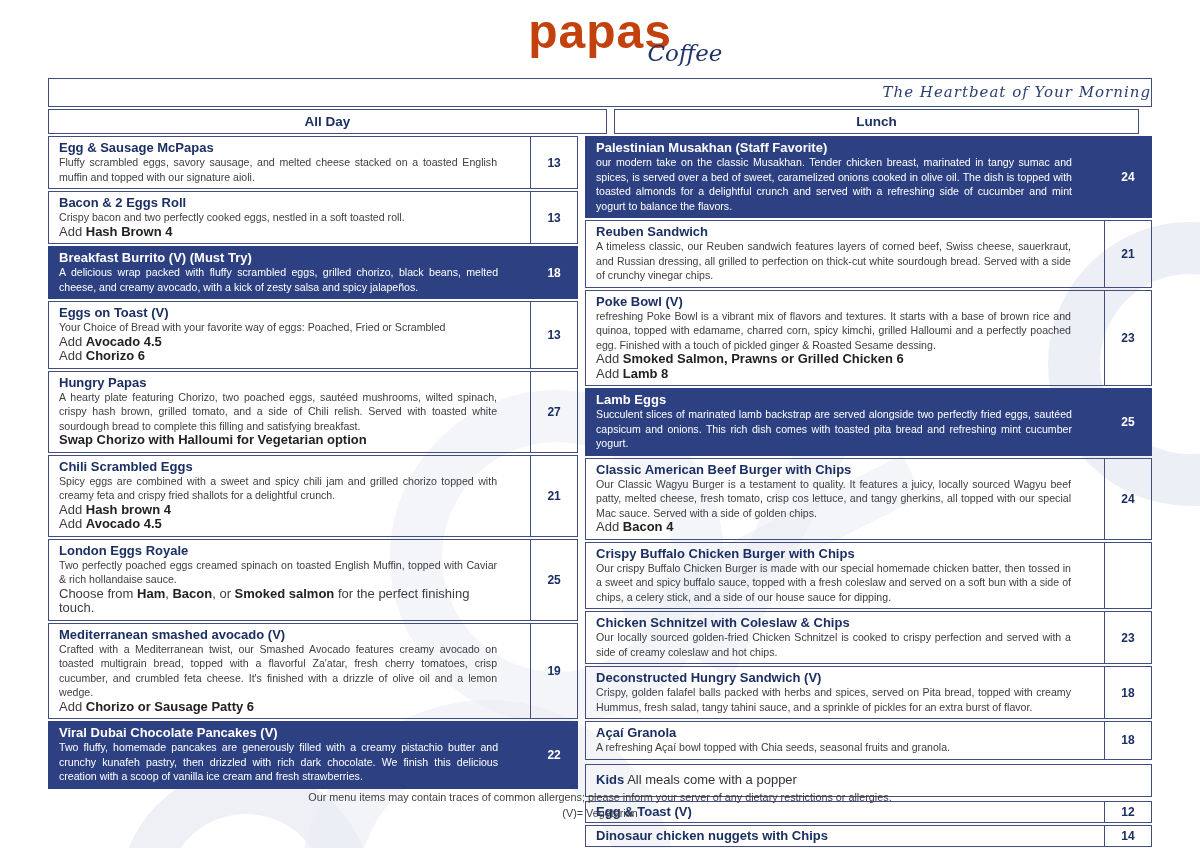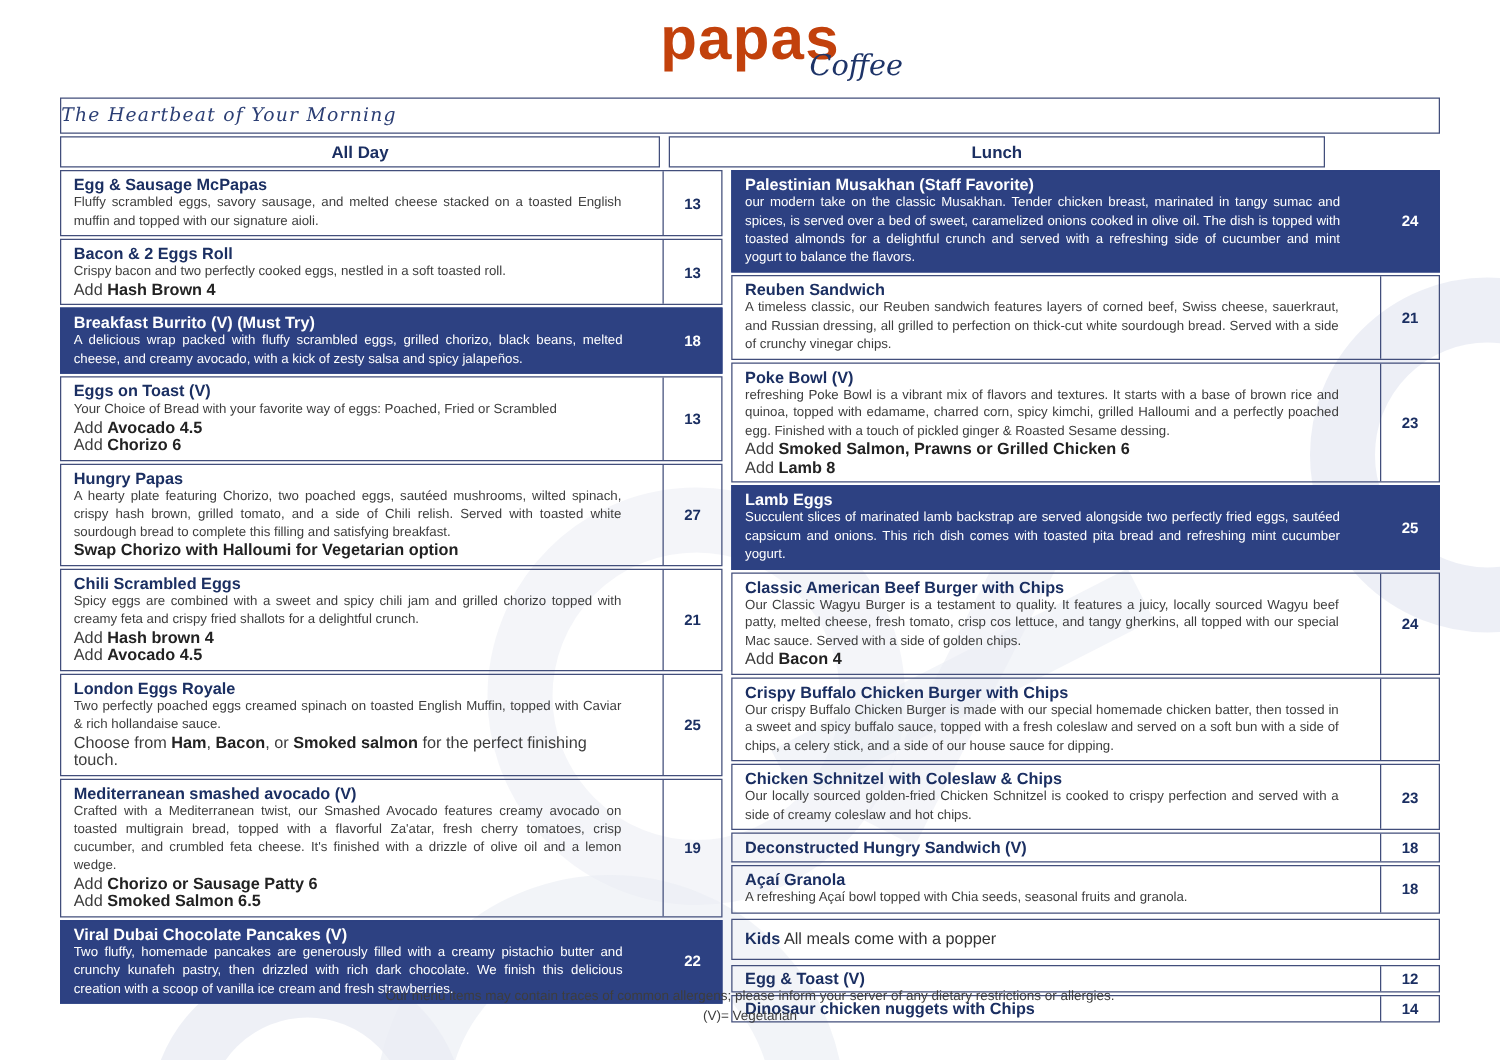--- a/index.html
+++ b/index.html
@@ -9,27 +9,27 @@
   .wm{position:absolute;z-index:0;}
   .wm-ring{border-radius:50%;border-style:solid;border-color:#eaecf4;}
   .wm-band{background:#e9ecf4;}
   
   .logo-wrap{position:absolute;top:8px;left:0;width:100%;text-align:center;z-index:2;}
   .logo-main{font-size:48px;font-weight:800;letter-spacing:1px;color:#c2410c;line-height:1;}
   .logo-sub{font-family:"DejaVu Serif", serif;font-style:italic;font-size:23px;color:#1e3468;
             margin-top:-14px;margin-left:170px;line-height:1;}
   
   .menu{position:absolute;left:48px;top:78px;width:1104px;z-index:1;}
-  .tagline{box-sizing:border-box;border:1px solid #424e7b;text-align:left;
+  .tagline{box-sizing:border-box;border:1px solid #424e7b;text-align:right;
            font-family:"DejaVu Serif", serif;font-style:italic;font-size:15px;color:#2b3e74;
            padding:4px 0 5px 0;margin-bottom:2px;letter-spacing:1px;}
   .hdr-row{display:flex;gap:7px;margin-bottom:2px;}
   .hdr{box-sizing:border-box;border:1px solid #424e7b;text-align:center;font-weight:bold;
        font-size:13.5px;color:#1b2f62;padding:4px 0;}
-  .hdr-left{width:480px;} .hdr-right{width:525px;}
+  .hdr-left{width:559px;} .hdr-right{width:525px;}
   .cols{display:flex;gap:7px;align-items:flex-start;}
   .col{display:flex;flex-direction:column;box-sizing:border-box;}
   .col-left{width:546px;} .col-right{width:584px;}
   
   .menu-item{display:flex;box-sizing:border-box;border:1px solid #424e7b;margin-bottom:2px;
              background:transparent;gap:25px;}
   .item-body{flex:1;padding:3px 8px 4px 10px;min-width:0;}
   .item-title{font-weight:bold;font-size:13px;line-height:15px;color:#1b2f62;}
   .item-desc{font-size:10.6px;line-height:14.5px;color:#3d3d3d;text-align:justify;}
   .item-extra{font-size:13px;line-height:14.5px;color:#3d3d3d;}
@@ -135,21 +135,20 @@
               <div class="item-desc">Two perfectly poached eggs creamed spinach on toasted English Muffin, topped with Caviar &amp; rich hollandaise sauce.</div>
               <div class="item-extra"><span>Choose from </span><b>Ham</b><span>, </span><b>Bacon</b><span>, or </span><b>Smoked salmon</b><span> for the perfect finishing touch.</span></div>
             </div>
             <div class="item-price">25</div>
           </div>
           <div class="menu-item">
             <div class="item-body">
               <div class="item-title">Mediterranean smashed avocado (V)</div>
               <div class="item-desc">Crafted with a Mediterranean twist, our Smashed Avocado features creamy avocado on toasted multigrain bread, topped with a flavorful Za'atar, fresh cherry tomatoes, crisp cucumber, and crumbled feta cheese. It's finished with a drizzle of olive oil and a lemon wedge.</div>
               <div class="item-extra"><span>Add </span><b>Chorizo or Sausage Patty 6</b></div>
-              <div class="item-extra"><span>Add </span><b>Smoked Salmon 6.5</b></div>
             </div>
             <div class="item-price">19</div>
           </div>
           <div class="menu-item highlight">
             <div class="item-body">
               <div class="item-title">Viral Dubai Chocolate Pancakes (V)</div>
               <div class="item-desc">Two fluffy, homemade pancakes are generously filled with a creamy pistachio butter and crunchy kunafeh pastry, then drizzled with rich dark chocolate. We finish this delicious creation with a scoop of vanilla ice cream and fresh strawberries.</div>
             </div>
             <div class="item-price">22</div>
           </div>
@@ -203,20 +202,21 @@
           <div class="menu-item">
             <div class="item-body">
               <div class="item-title">Chicken Schnitzel with Coleslaw &amp; Chips</div>
               <div class="item-desc">Our locally sourced golden-fried Chicken Schnitzel is cooked to crispy perfection and served with a side of creamy coleslaw and hot chips.</div>
             </div>
             <div class="item-price">23</div>
           </div>
           <div class="menu-item">
             <div class="item-body">
               <div class="item-title">Deconstructed Hungry Sandwich (V)</div>
+              <div class="item-desc">Crispy, golden falafel balls packed with herbs and spices, served on Pita bread, topped with creamy Hummus, fresh salad, tangy tahini sauce, and a sprinkle of pickles for an extra burst of flavor.</div>
             </div>
             <div class="item-price">18</div>
           </div>
           <div class="menu-item">
             <div class="item-body">
               <div class="item-title">Açaí Granola</div>
               <div class="item-desc">A refreshing Açaí bowl topped with Chia seeds, seasonal fruits and granola.</div>
             </div>
             <div class="item-price">18</div>
           </div>

